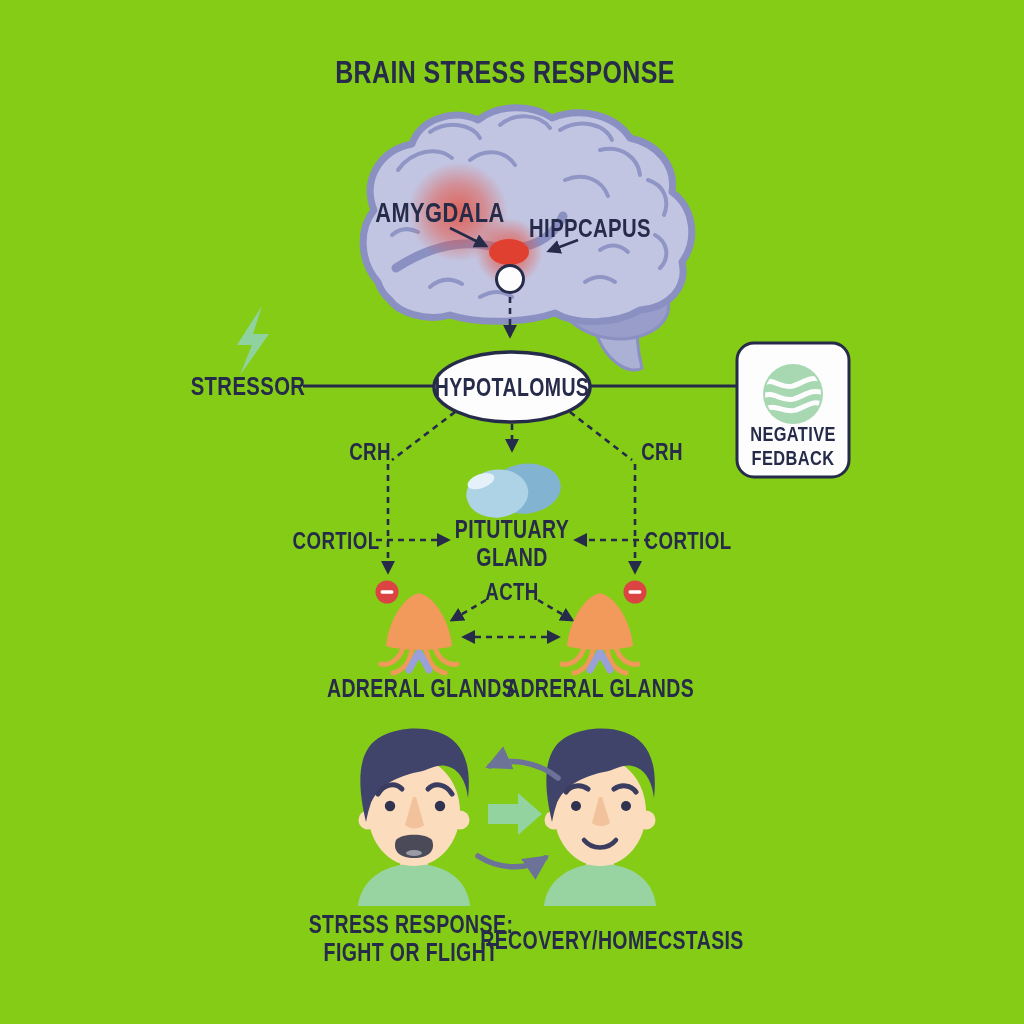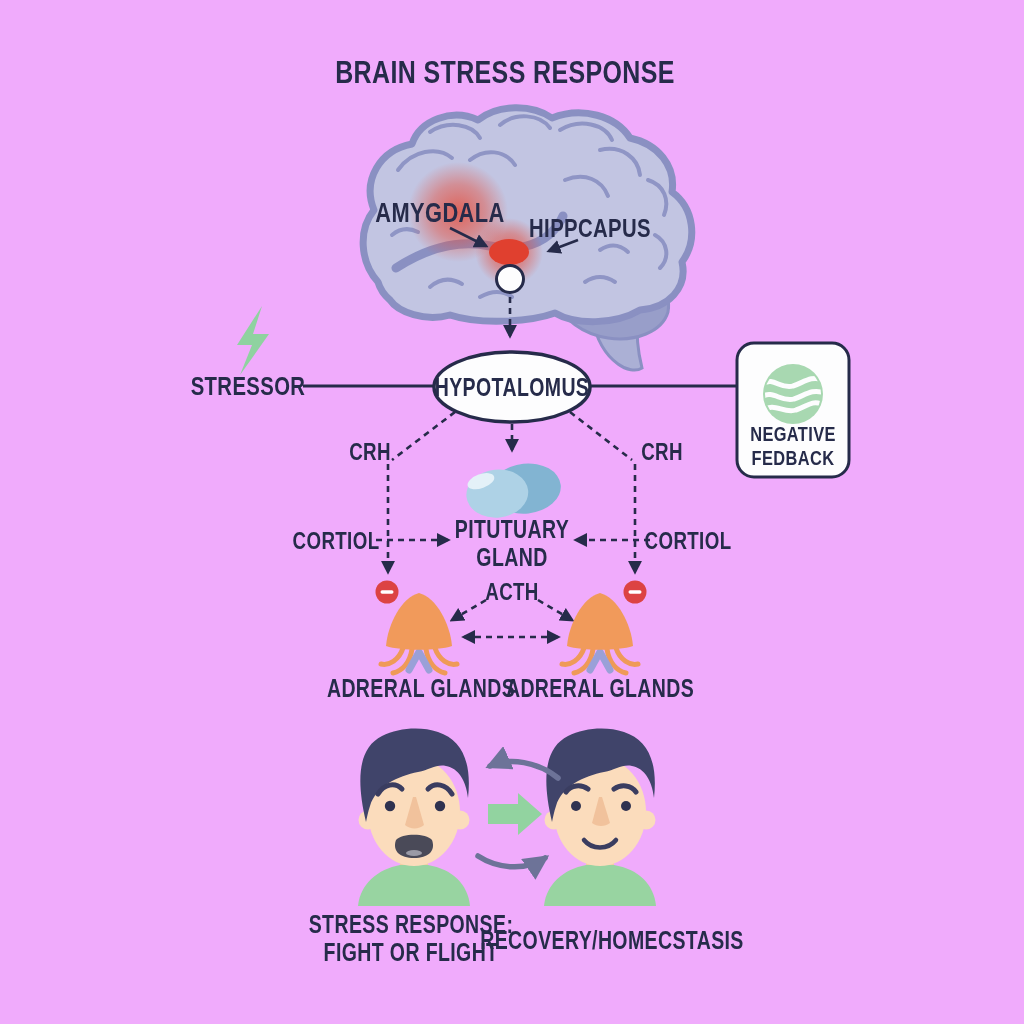--- a/index.html
+++ b/index.html
@@ -1,17 +1,17 @@
 <!DOCTYPE html>
 <html><head>
 <meta charset="utf-8">
 <style>
   html,body{margin:0;padding:0;background:#ffffff;}
   #canvas{
-    position:relative;width:1024px;height:1024px;background:#f0abfc;
+    position:relative;width:1024px;height:1024px;background:#84cc16;
     font-family:"Liberation Sans",sans-serif;overflow:hidden;
   }
   #diagram-svg{position:absolute;left:0;top:0;}
   .lbl{
     position:absolute;color:#262b4a;font-weight:700;white-space:nowrap;
     transform:translate(-50%,-50%) scaleX(0.78);text-align:center;
     letter-spacing:.5px;line-height:1.12;
   }
   .lbl .line{display:block;}
 </style>

